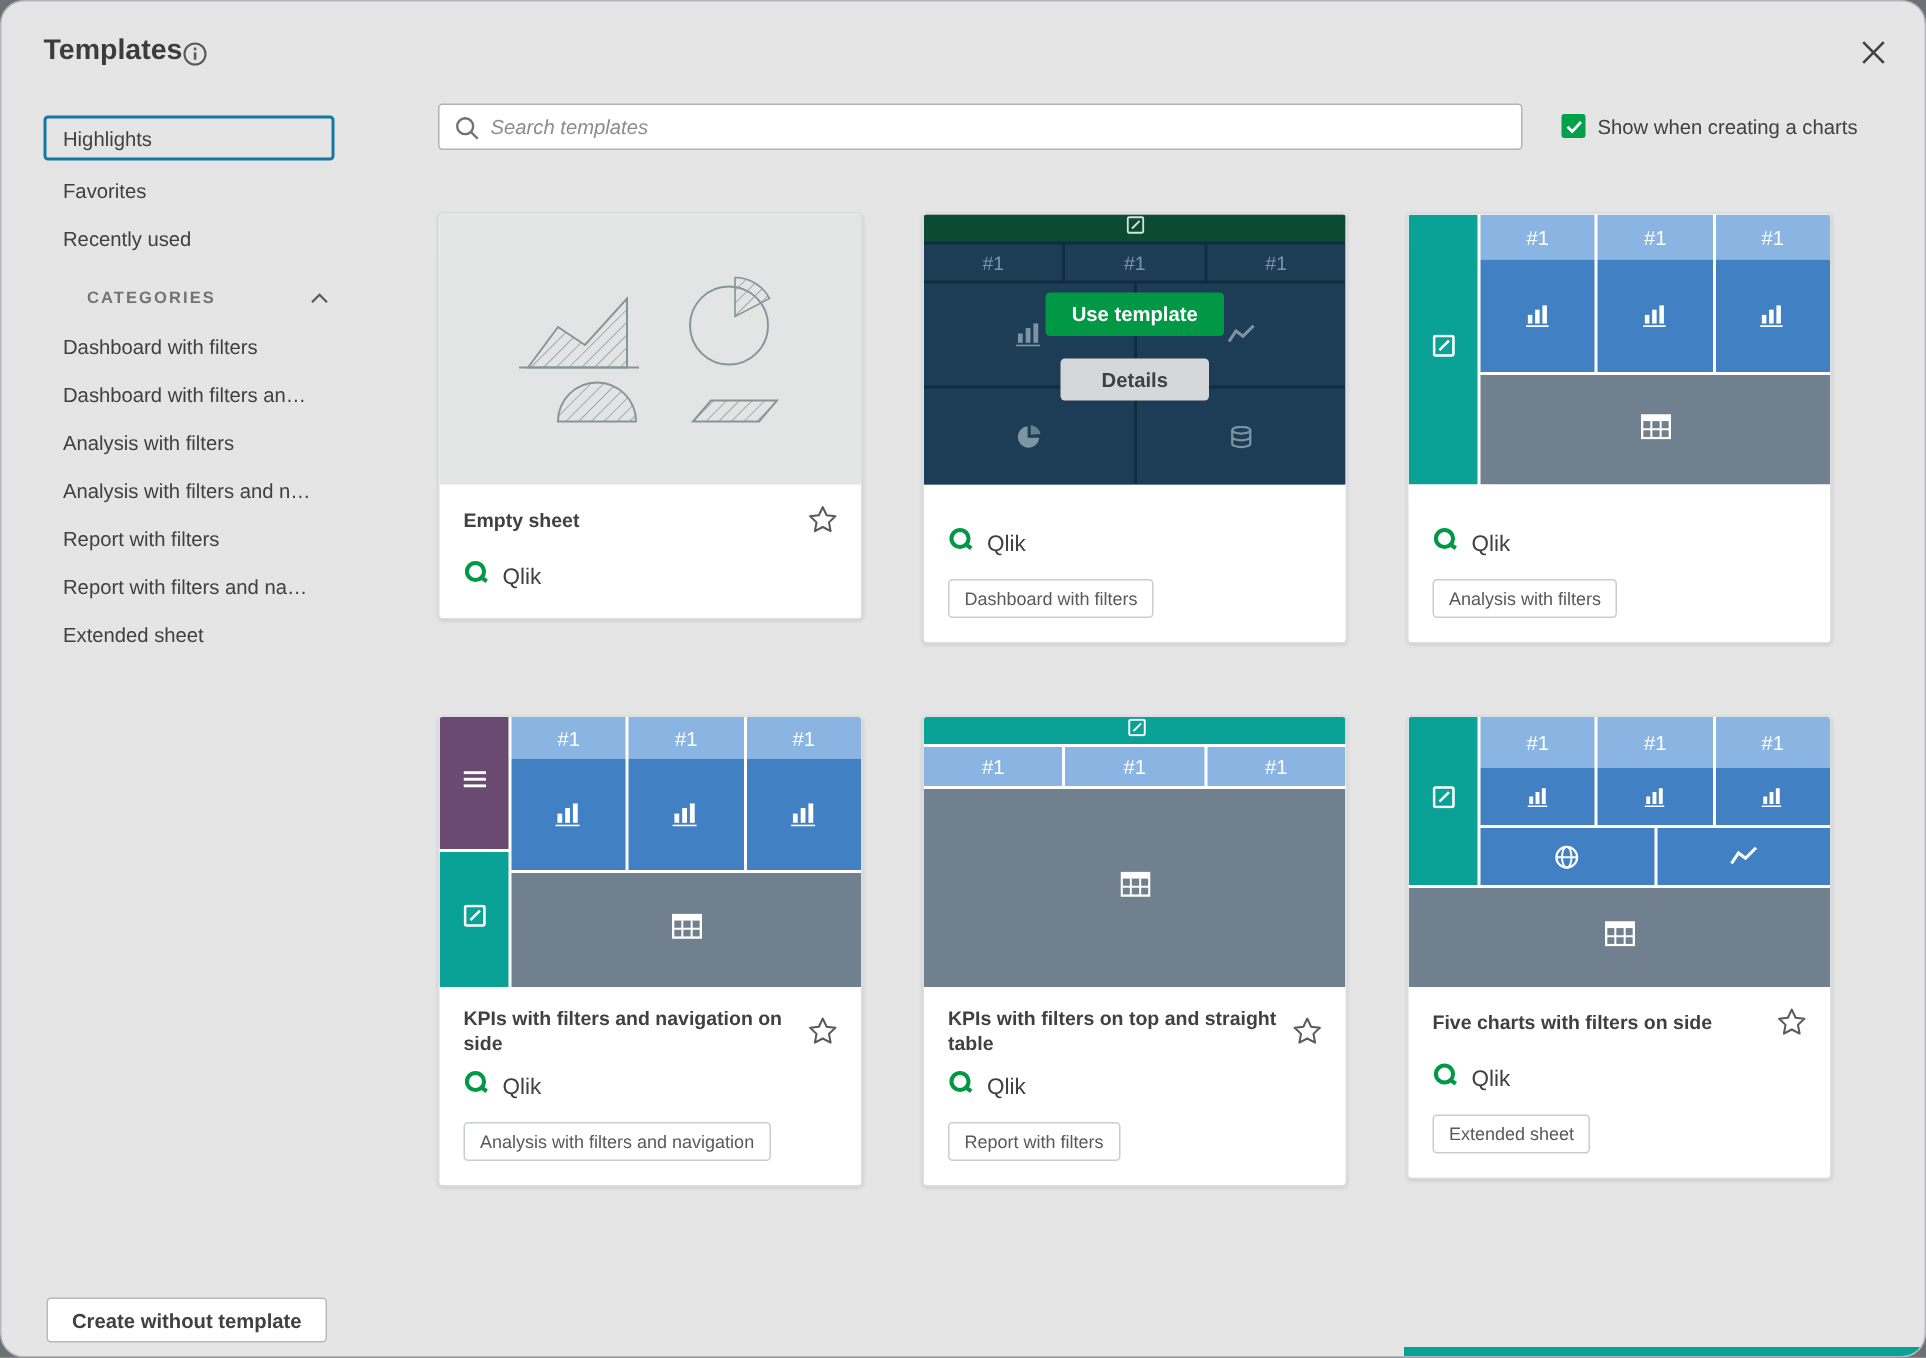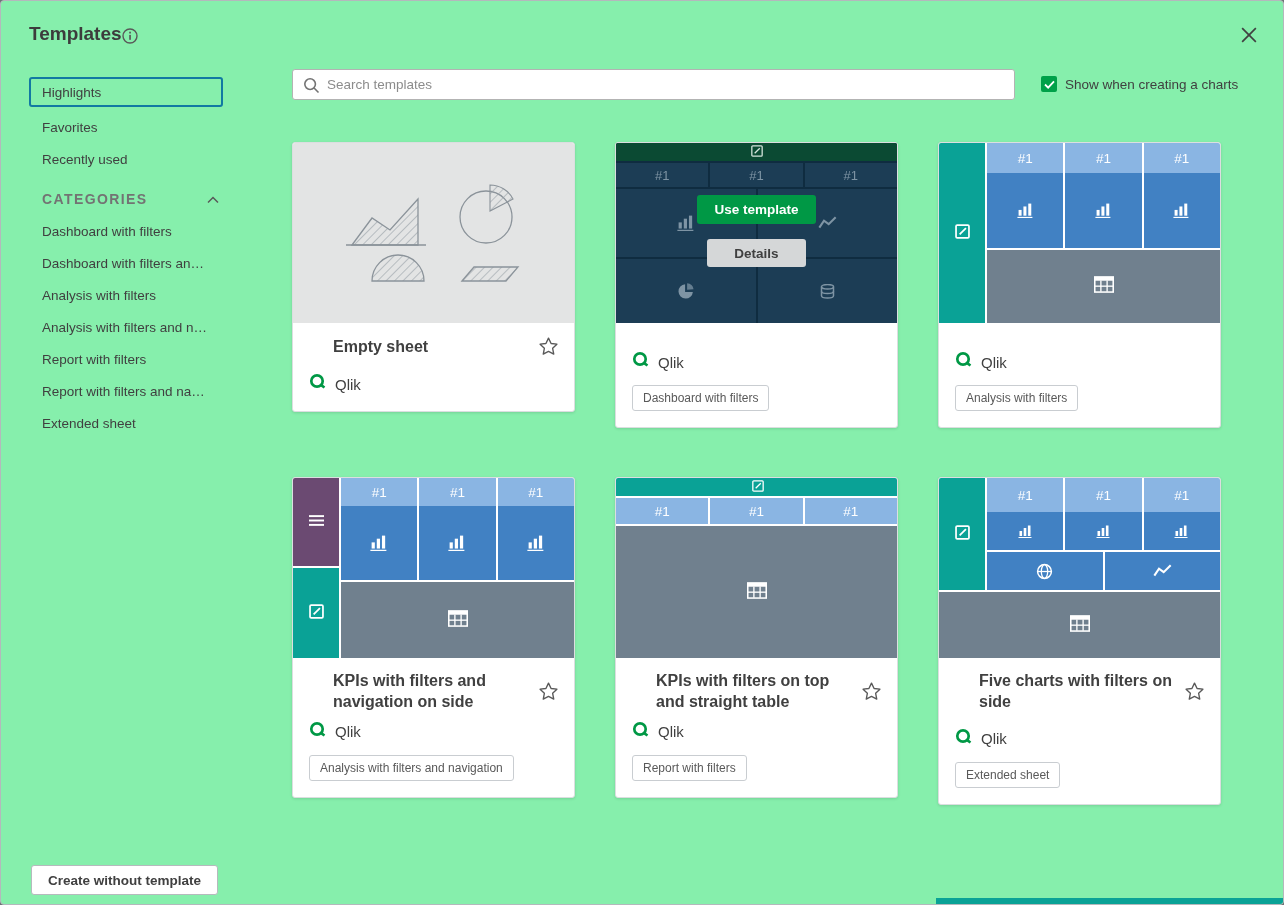--- a/index.html
+++ b/index.html
@@ -1,50 +1,50 @@
 <!DOCTYPE html>
 <html><head>
 <meta charset="utf-8">
 <style>
   html,body{margin:0;padding:0;background:#6d7175;}
   *{box-sizing:border-box;}
   .dialog{
-    position:relative;width:1284px;height:905px;background:#86efac;
-    border:1px solid #b4b8bc;border-radius:4px;overflow:hidden;
+    position:relative;width:1284px;height:905px;background:#e5e5e5;
+    border:1px solid #b4b8bc;border-radius:16px;overflow:hidden;
     font-family:"Liberation Sans","DejaVu Sans",sans-serif;color:#404040;
   }
   
   .dlg-title{position:absolute;left:28px;top:22px;font-size:19px;font-weight:700;color:#3c3c3c;}
   .info-icon{position:absolute;left:121px;top:27px;width:16px;height:16px;}
   .close-btn{position:absolute;right:24px;top:26px;width:18px;height:18px;cursor:pointer;}
   
   .sidebar{position:absolute;left:28px;top:76px;width:194px;}
   .side-sel{height:30px;border:2px solid #1279a2;border-radius:3px;display:flex;align-items:center;
     padding-left:11px;font-size:13.5px;margin-bottom:4px;cursor:pointer;}
   .side-item{height:32px;display:flex;align-items:center;padding-left:13px;font-size:13.5px;color:#404040;cursor:pointer;}
   .cat-header{margin-top:8px;height:32px;display:flex;align-items:center;justify-content:space-between;
     padding-left:13px;padding-right:4px;}
-  .cat-label{font-size:14px;letter-spacing:1.4px;color:#737373;font-weight:700;}
+  .cat-label{font-size:11px;letter-spacing:1.4px;color:#737373;font-weight:700;margin-left:16px;}
   
   .search-box{position:absolute;left:291px;top:68px;width:723px;height:31px;border:1px solid #b3b3b3;
     border-radius:3px;display:flex;align-items:center;background:#fff;}
   .search-box svg{position:absolute;left:10px;top:7px;}
   .search-box input{border:none;outline:none;width:100%;height:100%;padding-left:34px;font-size:13.5px;
-    font-family:"Liberation Sans","DejaVu Sans",sans-serif;color:#404040;background:transparent;}
+    font-family:"Liberation Sans","DejaVu Sans",sans-serif;color:#404040;background:transparent;font-style:italic;}
   .search-box input::placeholder{color:#8c8c8c;}
   .show-row{position:absolute;left:1040px;top:73px;height:20px;display:flex;align-items:center;gap:8px;cursor:pointer;}
   .cbx{width:16px;height:16px;border-radius:2px;background:#00a149;display:flex;align-items:center;justify-content:center;}
   .show-label{font-size:13.5px;color:#404040;}
   
   .card{position:absolute;width:283px;background:#fff;border:1px solid #dcdee0;border-radius:3px;
     box-shadow:0 1px 3px rgba(0,0,0,.12);overflow:hidden;cursor:pointer;}
   .thumb{position:relative;width:100%;height:180px;overflow:hidden;}
   .card-body{padding:13px 14px 16px 16px;}
   .title-row{display:flex;justify-content:space-between;align-items:center;}
-  .card-title{font-size:16px;font-weight:700;color:#404040;line-height:1.3;width:222px;margin-left:24px;}
+  .card-title{font-size:13px;font-weight:700;color:#404040;line-height:1.3;width:222px;}
   .fav{width:22px;height:22px;flex:none;}
   .pub-row{display:flex;align-items:center;gap:8px;margin-top:15px;}
   .pub{font-size:15px;color:#404040;}
   .chip{display:inline-block;margin-top:12px;padding:5px 10px;border:1px solid #c9cdd1;border-radius:3px;
     font-size:12px;color:#595959;background:#fff;}
   
   .thumb-empty{background:#e3e4e4;display:flex;align-items:center;justify-content:center;}
   
   .thumb-navy{background:#0f2c40;}
   .t2-topbar{position:absolute;left:0;top:0;right:0;height:18px;background:#0b4a33;display:flex;align-items:center;justify-content:center;color:#d4e4dc;}

